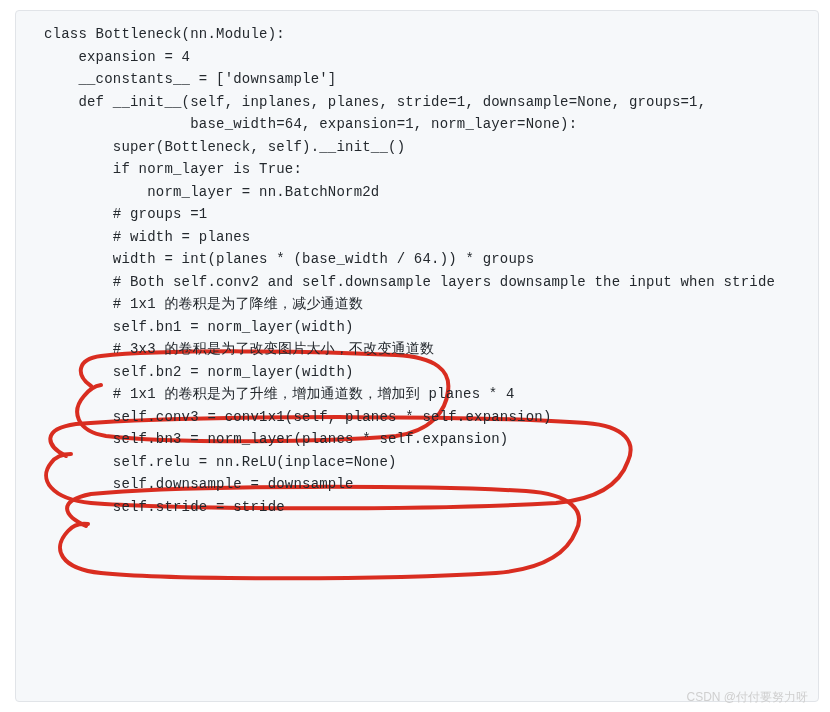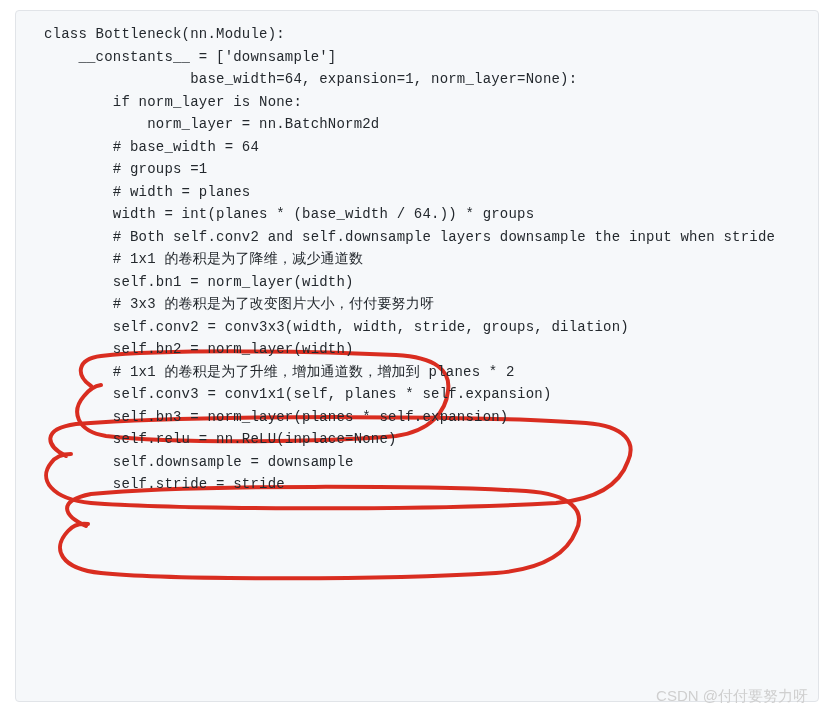--- a/index.html
+++ b/index.html
@@ -39,21 +39,21 @@
       height: 100%;
       z-index: 1;
       pointer-events: none;
     }
     .watermark {
       position: absolute;
       bottom: 6px;
       right: 22px;
       color: #cfcfcf;
       font-family: Arial, sans-serif;
-      font-size: 15px;
+      font-size: 12px;
       z-index: 3;
     }
   </style>
 </head>
 <body>
 
 <div class="code-container">
   <div class="annotation-layer">
     <svg width="800" height="700" viewBox="0 0 800 700">
       <g fill="none" stroke="#d92d20" stroke-width="4" stroke-linecap="round" stroke-linejoin="round">
@@ -83,37 +83,38 @@
                  C 552 540, 530 558, 480 562
                  C 350 570, 140 568, 85 562
                  C 45 558, 35 538, 52 520
                  C 58 513, 65 512, 72 513"></path>
       </g>
     </svg>
   </div>
 
   <div class="code-lines">
     <div class="code-line">class Bottleneck(nn.Module):</div>
+    <div class="code-line">    expansion = 4</div>
     <div class="code-line">    __constants__ = ['downsample']</div>
     <div class="code-line"></div>
+    <div class="code-line">    def __init__(self, inplanes, planes, stride=1, downsample=None, groups=1,</div>
     <div class="code-line">                 base_width=64, expansion=1, norm_layer=None):</div>
-    <div class="code-line">        if norm_layer is None:</div>
+    <div class="code-line">        super(Bottleneck, self).__init__()</div>
+    <div class="code-line">        if norm_layer is True:</div>
     <div class="code-line">            norm_layer = nn.BatchNorm2d</div>
     <div class="code-line"></div>
-    <div class="code-line">        # base_width = 64</div>
     <div class="code-line">        # groups =1</div>
     <div class="code-line">        # width = planes</div>
     <div class="code-line">        width = int(planes * (base_width / 64.)) * groups</div>
     <div class="code-line">        # Both self.conv2 and self.downsample layers downsample the input when stride</div>
     <div class="code-line">        # 1x1 的卷积是为了降维，减少通道数</div>
     <div class="code-line">        self.bn1 = norm_layer(width)</div>
-    <div class="code-line">        # 3x3 的卷积是为了改变图片大小，付付要努力呀</div>
-    <div class="code-line">        self.conv2 = conv3x3(width, width, stride, groups, dilation)</div>
+    <div class="code-line">        # 3x3 的卷积是为了改变图片大小，不改变通道数</div>
     <div class="code-line">        self.bn2 = norm_layer(width)</div>
-    <div class="code-line">        # 1x1 的卷积是为了升维，增加通道数，增加到 planes * 2</div>
+    <div class="code-line">        # 1x1 的卷积是为了升维，增加通道数，增加到 planes * 4</div>
     <div class="code-line">        self.conv3 = conv1x1(self, planes * self.expansion)</div>
     <div class="code-line">        self.bn3 = norm_layer(planes * self.expansion)</div>
     <div class="code-line">        self.relu = nn.ReLU(inplace=None)</div>
     <div class="code-line">        self.downsample = downsample</div>
     <div class="code-line">        self.stride = stride</div>
   </div>
 </div>
 
 <div class="watermark">CSDN @付付要努力呀</div>
 

